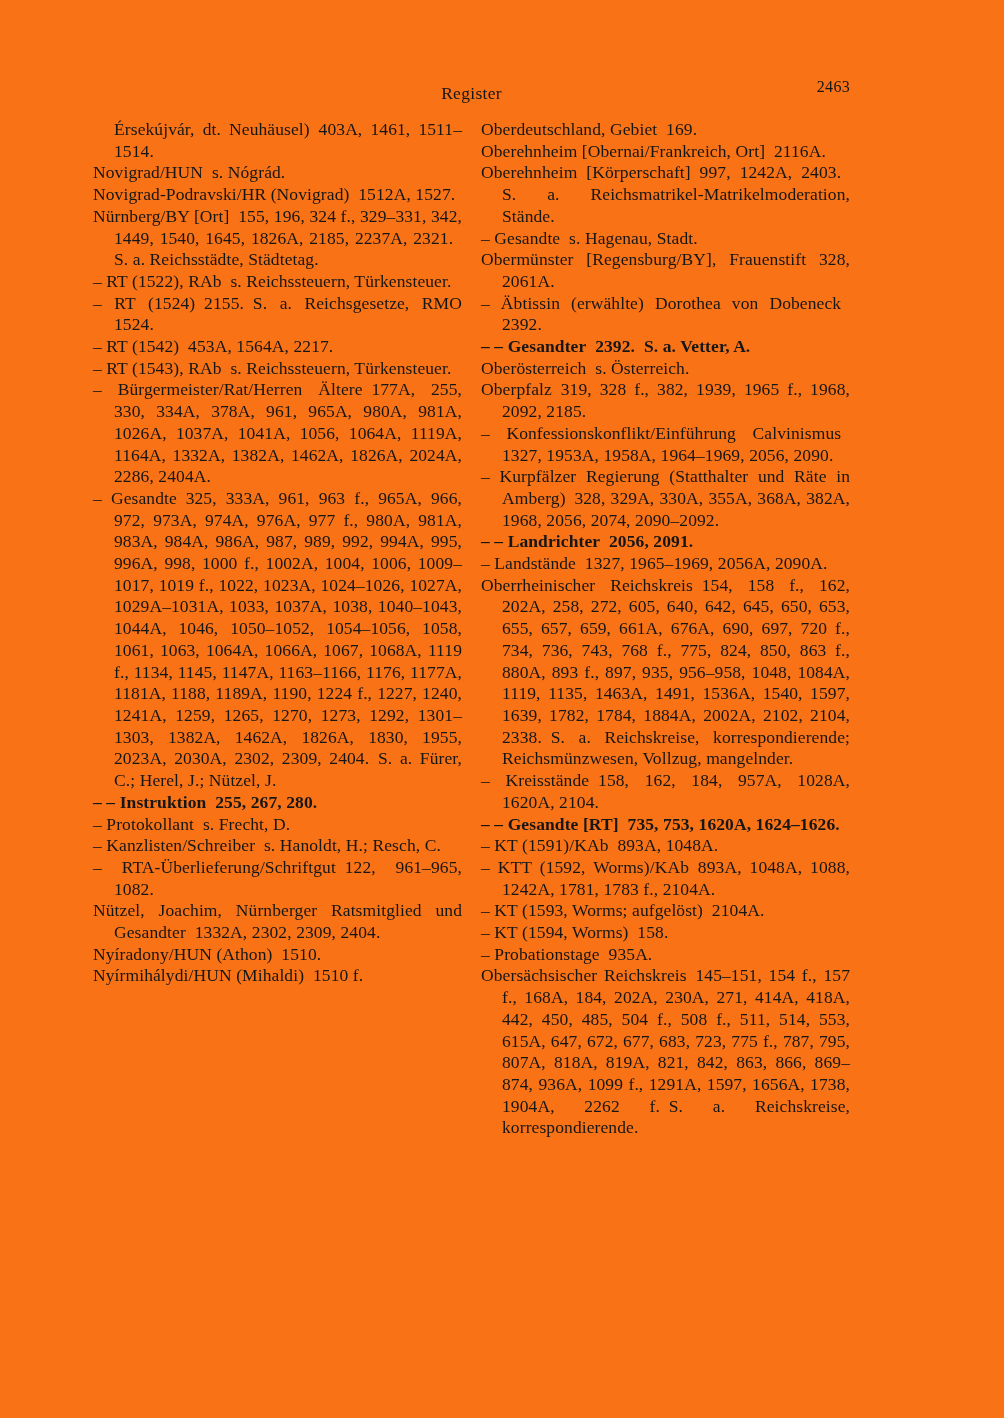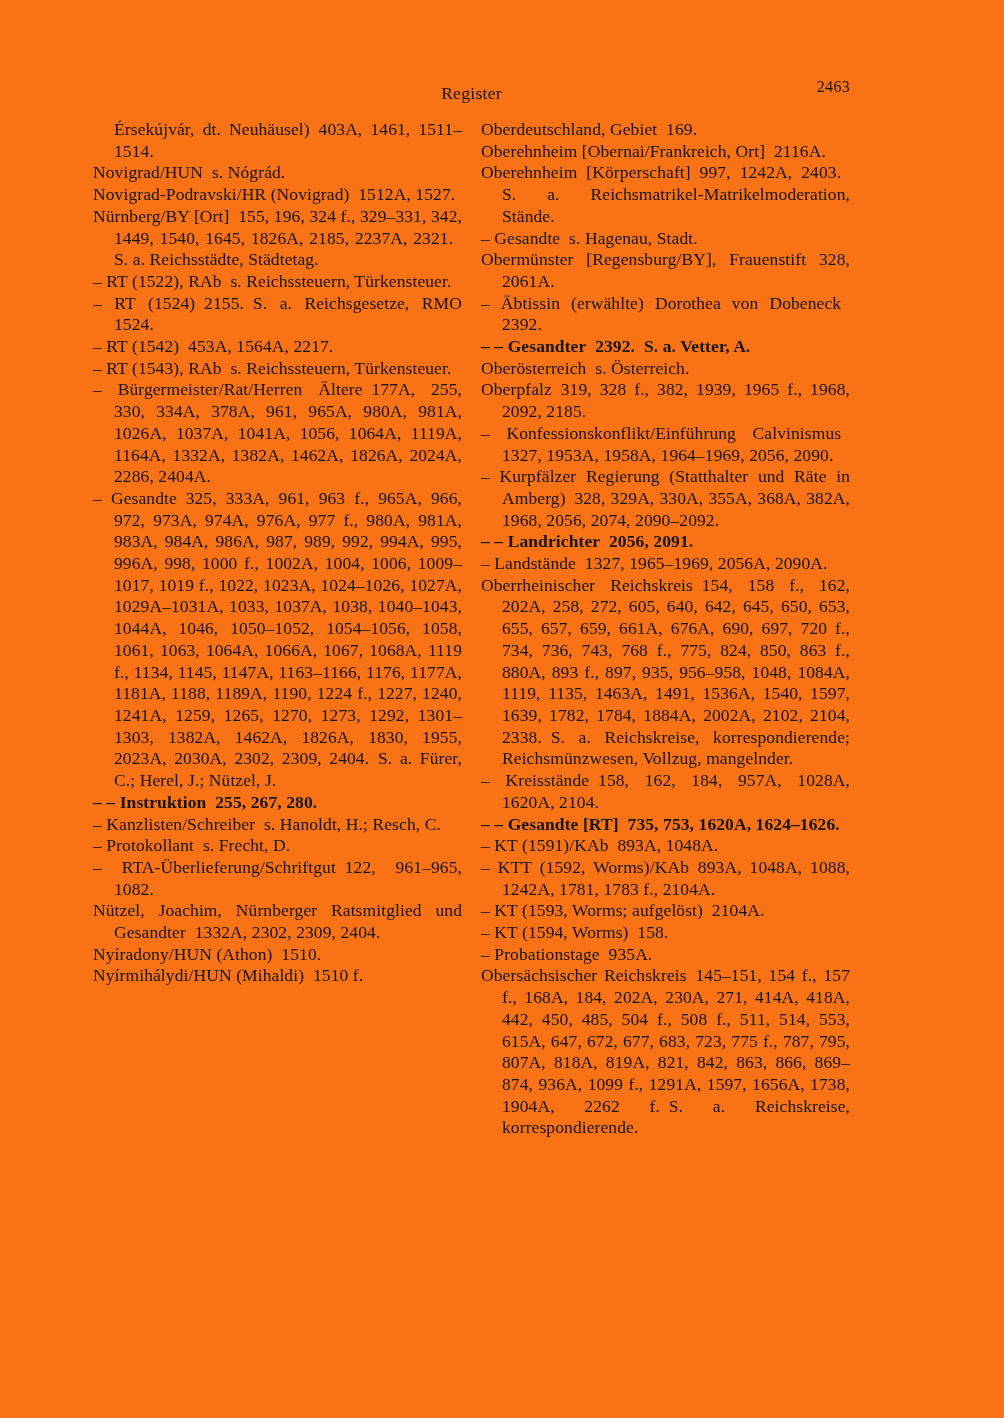--- a/index.html
+++ b/index.html
@@ -86,22 +86,22 @@
         <div class="entry main">Novigrad/HUN s. Nógrád.</div>
         <div class="entry main">Novigrad-Podravski/HR (Novigrad) 1512A, 1527.</div>
         <div class="entry main">Nürnberg/BY [Ort] 155, 196, 324 f., 329–331, 342, 1449, 1540, 1645, 1826A, 2185, 2237A, 2321. S. a. Reichsstädte, Städtetag.</div>
         <div class="entry sub">– RT (1522), RAb s. Reichssteuern, Türkensteuer.</div>
         <div class="entry sub">– RT (1524) 2155. S. a. Reichsgesetze, RMO 1524.</div>
         <div class="entry sub">– RT (1542) 453A, 1564A, 2217.</div>
         <div class="entry sub">– RT (1543), RAb s. Reichssteuern, Türkensteuer.</div>
         <div class="entry sub">– Bürgermeister/Rat/Herren Ältere 177A, 255, 330, 334A, 378A, 961, 965A, 980A, 981A, 1026A, 1037A, 1041A, 1056, 1064A, 1119A, 1164A, 1332A, 1382A, 1462A, 1826A, 2024A, 2286, 2404A.</div>
         <div class="entry sub">– Gesandte 325, 333A, 961, 963 f., 965A, 966, 972, 973A, 974A, 976A, 977 f., 980A, 981A, 983A, 984A, 986A, 987, 989, 992, 994A, 995, 996A, 998, 1000 f., 1002A, 1004, 1006, 1009–1017, 1019 f., 1022, 1023A, 1024–1026, 1027A, 1029A–1031A, 1033, 1037A, 1038, 1040–1043, 1044A, 1046, 1050–1052, 1054–1056, 1058, 1061, 1063, 1064A, 1066A, 1067, 1068A, 1119 f., 1134, 1145, 1147A, 1163–1166, 1176, 1177A, 1181A, 1188, 1189A, 1190, 1224 f., 1227, 1240, 1241A, 1259, 1265, 1270, 1273, 1292, 1301–1303, 1382A, 1462A, 1826A, 1830, 1955, 2023A, 2030A, 2302, 2309, 2404. S. a. Fürer, C.; Herel, J.; Nützel, J.</div>
         <div class="entry subsub">– – Instruktion 255, 267, 280.</div>
+        <div class="entry sub">– Protokollant s. Frecht, D.</div>
         <div class="entry sub">– Kanzlisten/Schreiber s. Hanoldt, H.; Resch, C.</div>
-        <div class="entry sub">– Protokollant s. Frecht, D.</div>
         <div class="entry sub">– RTA-Überlieferung/Schriftgut 122, 961–965, 1082.</div>
         <div class="entry main">Nützel, Joachim, Nürnberger Ratsmitglied und Gesandter 1332A, 2302, 2309, 2404.</div>
         <div class="entry main">Nyíradony/HUN (Athon) 1510.</div>
         <div class="entry main">Nyírmihálydi/HUN (Mihaldi) 1510 f.</div>
       </div>
     <div class="col" id="col-right">
         <div class="entry main">Oberdeutschland, Gebiet 169.</div>
         <div class="entry main">Oberehnheim [Obernai/Frankreich, Ort] 2116A.</div>
         <div class="entry main">Oberehnheim [Körperschaft] 997, 1242A, 2403. S. a. Reichsmatrikel-Matrikelmoderation, Stände.</div>
         <div class="entry sub">– Gesandte s. Hagenau, Stadt.</div>

